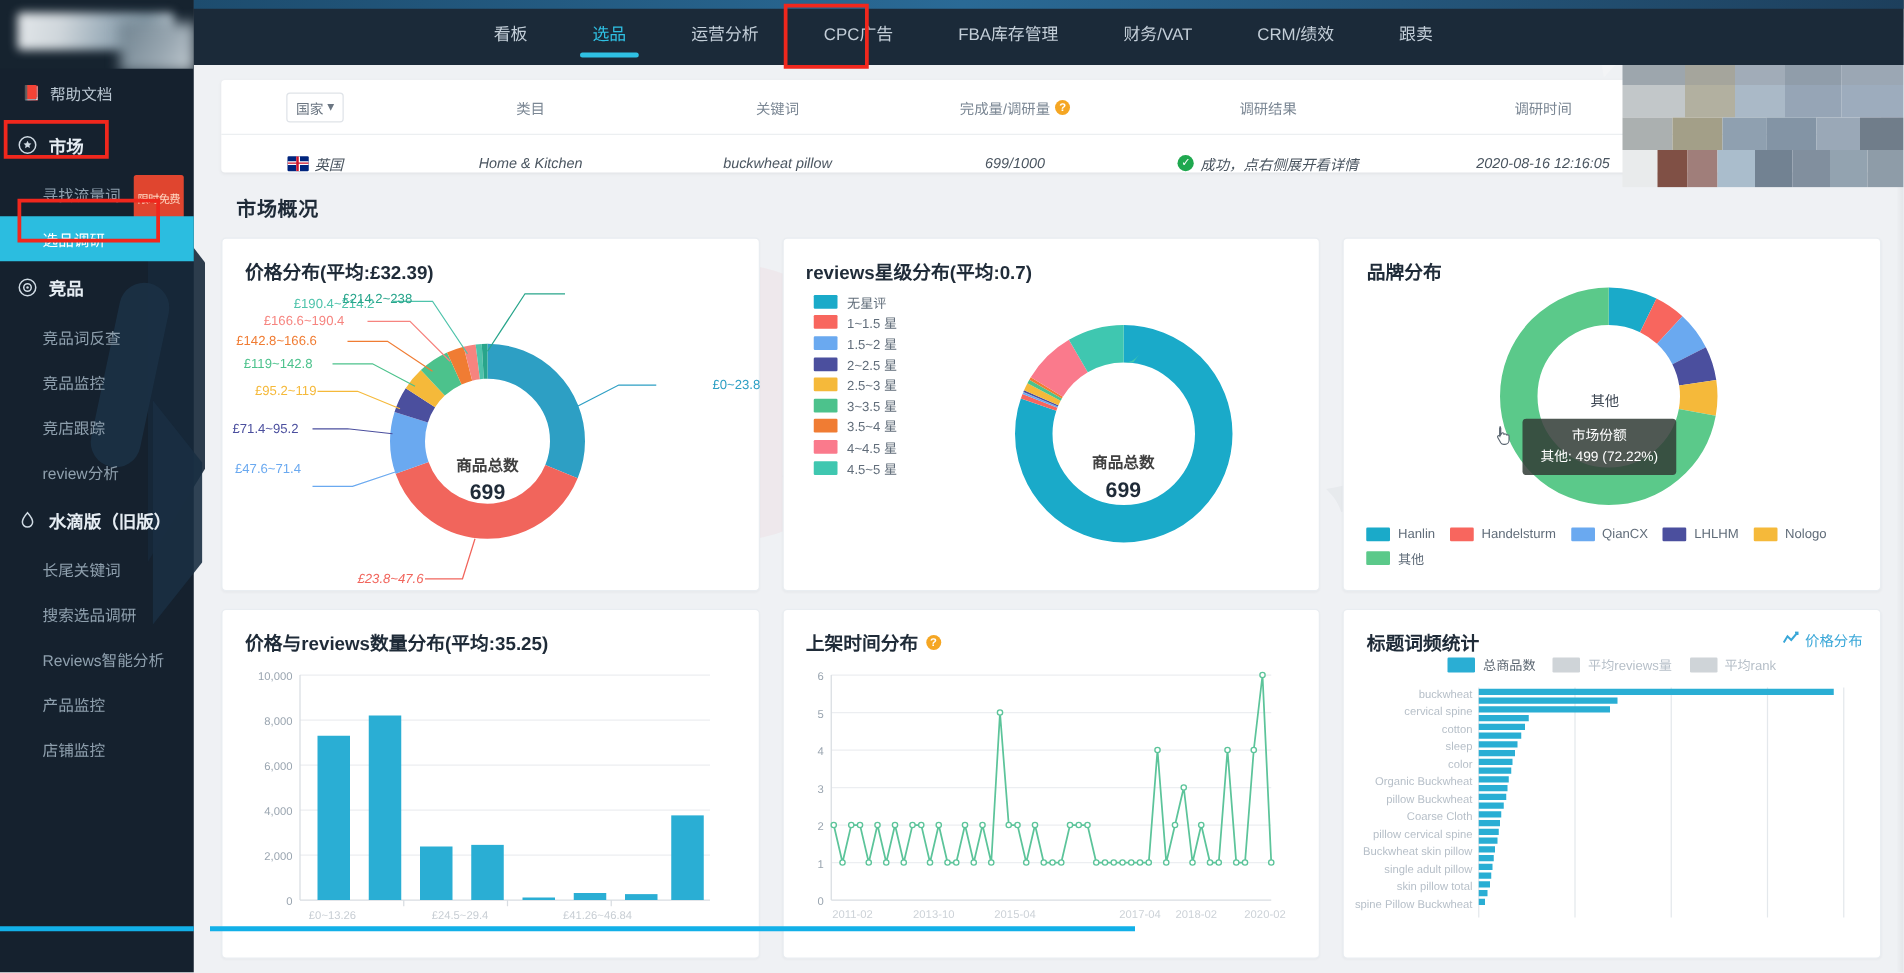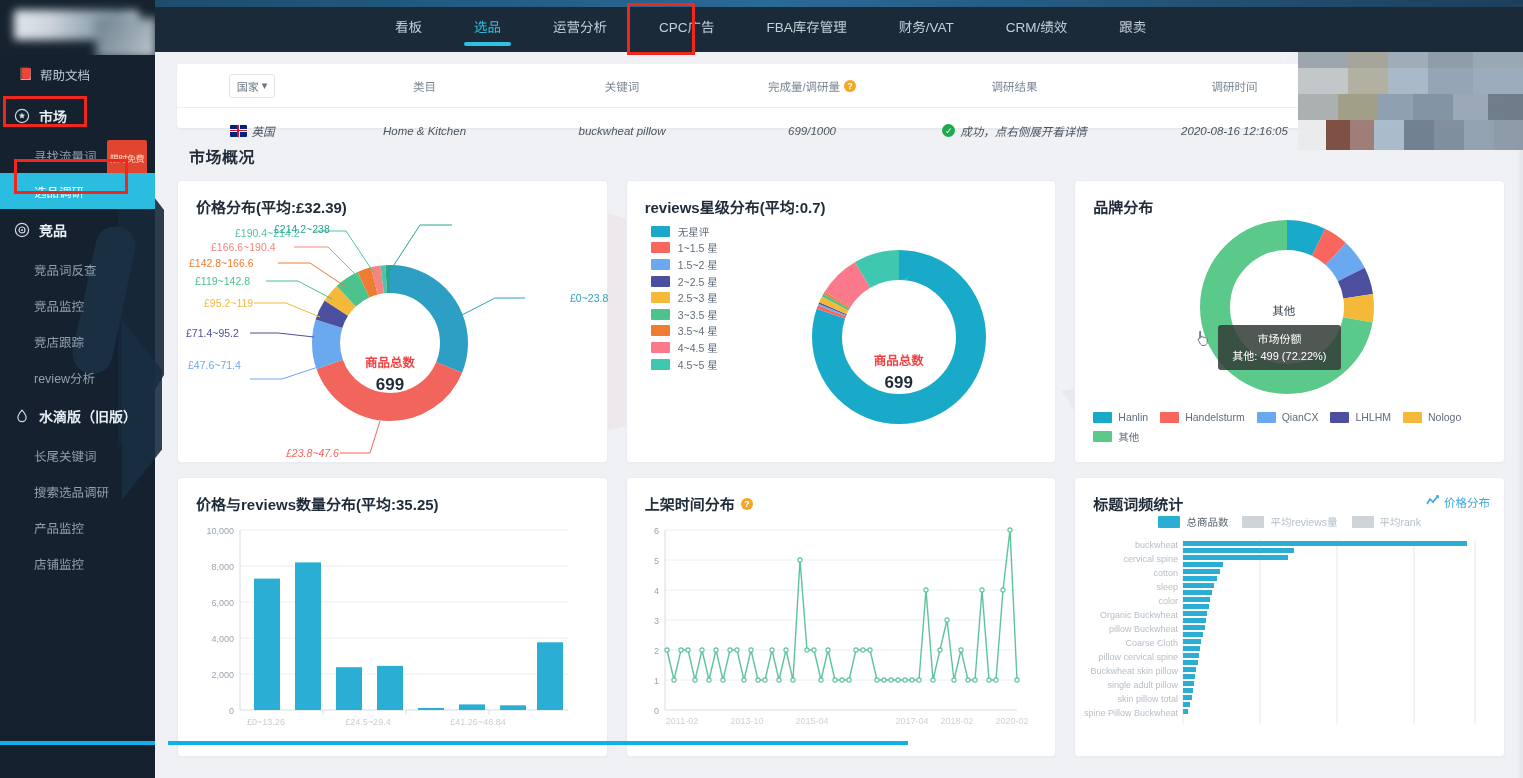--- a/index.html
+++ b/index.html
@@ -131,21 +131,21 @@
   .main {
     position: absolute; left: 155px; top: 52px; width: 1368px; height: 726px;
     background: #eff1f4;
     overflow: hidden;
   }
   .topcard {
     position: relative;
     margin: 12px 18px 0 22px;
     background: #fff;
     border-radius: 3px;
-    height: 64px;
+    height: 74px;
     box-shadow: 0 1px 3px rgba(0,0,0,0.06);
   }
   .tbl-head, .tbl-row {
     display: grid;
     grid-template-columns: 150px 195px 200px 180px 225px 215px 1fr;
     align-items: center;
   }
   .tbl-head { height: 44px; border-bottom: 1px solid #eceff1; }
   .tbl-row  { height: 45px; font-style: italic; }
   .th {
@@ -238,21 +238,21 @@
     background: rgba(240,160,170,0.10); pointer-events: none;
   }
 
   
   .donut-wrap { position: relative; }
   .donut-center {
     position: absolute; left: 50%; top: 50%;
     transform: translate(-50%,-50%);
     text-align: center; pointer-events: none;
   }
-  .donut-center .lbl { font-size: 12.5px; color: #ef4444; font-weight: bold; }
+  .donut-center .lbl { font-size: 12.5px; color: #404040; font-weight: bold; }
   .donut-center .val { font-size: 17px; color: #1f2b38; font-weight: bold; margin-top: 4px; }
 
   .pie-label {
     position: absolute; font-size: 10.5px; white-space: nowrap;
   }
 
   .legend-v { position: absolute; left: 24px; top: 42px; }
   .legend-v .li {
     display: flex; align-items: center; gap: 8px;
     height: 16.6px; font-size: 10.5px; color: #616d7a;
@@ -359,20 +359,23 @@
             <path d="M8 2.2C8 2.2 3.9 6.8 3.9 9.6a4.1 4.1 0 008.2 0C12.1 6.8 8 2.2 8 2.2z" fill="none" stroke="#cfdae3" stroke-width="1.2"></path>
           </svg>
       </span>
       <span>水滴版（旧版）</span>
     </div>
     <div class="side-sub">
       <span>长尾关键词</span>
     </div>
     <div class="side-sub">
       <span>搜索选品调研</span>
+    </div>
+    <div class="side-sub">
+      <span>Reviews智能分析</span>
     </div>
     <div class="side-sub">
       <span>产品监控</span>
     </div>
     <div class="side-sub">
       <span>店铺监控</span>
     </div>
   </div>
 
   <div class="topnav-strip"></div>

